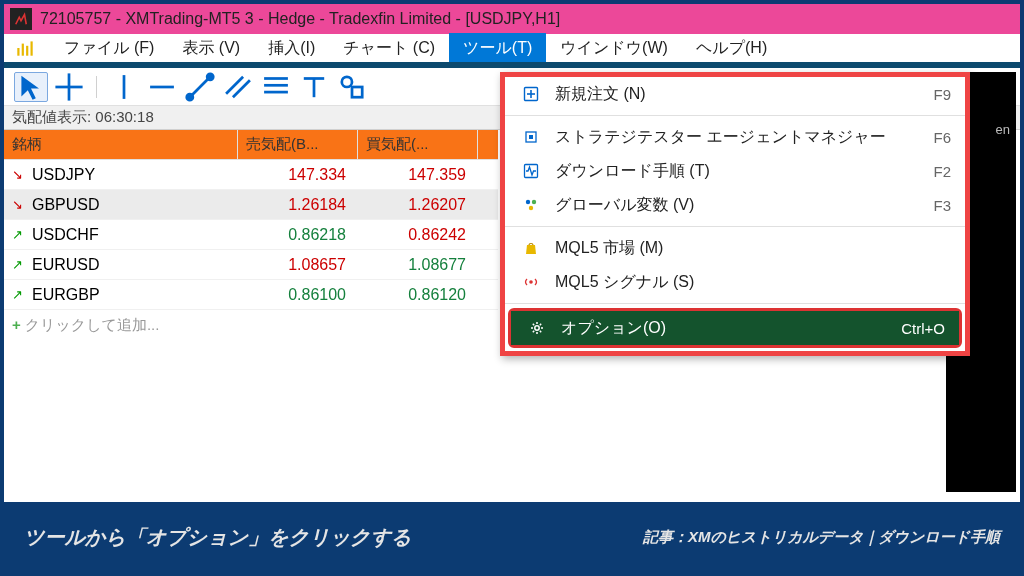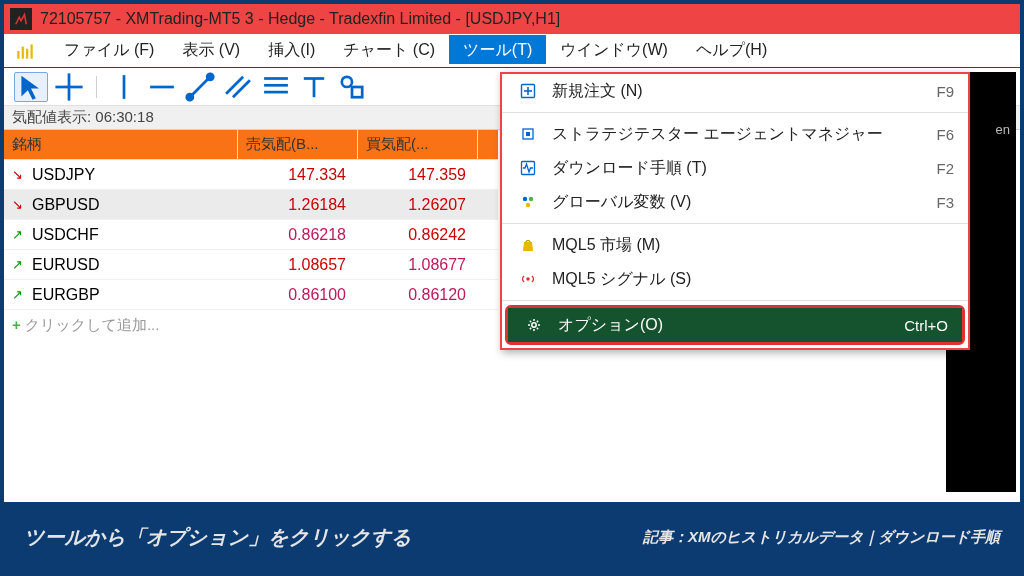--- a/index.html
+++ b/index.html
@@ -1,23 +1,23 @@
 <!DOCTYPE html>
 <html><head>
 <meta charset="utf-8">
 <style>
   * { box-sizing: border-box; margin: 0; padding: 0; }
   body { font-family: "Yu Gothic UI", "Meiryo", sans-serif; font-size: 14px; background: #fff; width: 1024px; height: 576px; overflow: hidden; position: relative; }
   .app-border { border: 4px solid #0c3b72; width: 1024px; height: 576px; position: relative; }
   
-  .titlebar { height: 30px; background: #ef4444; display: flex; align-items: center; padding: 6px 6px; font-size: 16px; color: #222; }
+  .titlebar { height: 30px; background: #ec4899; display: flex; align-items: center; padding: 6px 6px; font-size: 16px; color: #222; }
   .titlebar .app-icon { width: 22px; height: 22px; background: #222; display: inline-flex; align-items: center; justify-content: center; margin-right: 8px; }
   .titlebar .app-icon svg { width: 14px; height: 14px; }
   
-  .menubar { display: flex; align-items: center; height: 34px; background: #fff; border-bottom: 1px solid #0c4a6e; padding-left: 10px; }
+  .menubar { display: flex; align-items: center; height: 34px; background: #fff; border-bottom: 6px solid #0c4a6e; padding-left: 10px; }
   .menubar .mt5-icon { width: 22px; height: 22px; color: #e8b800; margin-right: 14px; display: flex; align-items: center; justify-content: center; }
   .menubar .menu-item { padding: 6px 14px; font-size: 16px; color: #222; cursor: pointer; }
   .menubar .menu-item.active { background: #0078d7; color: #fff; }
   
   .toolbar { height: 38px; background: #fff; border-bottom: 1px solid #e0e0e0; display: flex; align-items: center; padding-left: 10px; gap: 4px; }
   .toolbar .btn { width: 34px; height: 30px; display: flex; align-items: center; justify-content: center; cursor: pointer; border-radius: 2px; }
   .toolbar .btn.sel { background: #e8f0fb; border: 1px solid #7ba8e0; }
   .toolbar .sep { width: 1px; height: 22px; background: #d0d0d0; margin: 0 6px; }
   .toolbar svg { stroke: #0066cc; fill: none; stroke-width: 1.6; }
   .toolbar .tf { margin-left: auto; margin-right: 12px; color: #0066cc; font-size: 15px; padding: 4px 10px; }
@@ -33,28 +33,28 @@
   .watch-thead .c3 { width: 120px; text-align: left; }
   
   .watch-row { display: flex; height: 30px; align-items: center; border-bottom: 1px solid #f0f0f0; }
   .watch-row.sel { background: #ebebeb; }
   .watch-row .c1 { width: 234px; padding-left: 8px; display: flex; align-items: center; gap: 6px; font-size: 16px; }
   .watch-row .c2, .watch-row .c3 { width: 120px; text-align: right; padding-right: 12px; font-size: 16px; }
   .arrow { width: 14px; display: inline-block; font-size: 13px; }
   .down { color: #c00; }
   .up { color: #090; }
   .red { color: #c00; }
-  .blue { color: #be185d; }
+  .blue { color: #15803d; }
   .add-row { color: #999; padding: 6px 8px; font-size: 15px; }
   .add-row .plus { color: #4caf50; font-weight: bold; margin-right: 4px; }
   
   .chart-area { position: absolute; right: 4px; top: 68px; width: 70px; height: 420px; background: #000; }
   .chart-area .lbl { color: #bbb; font-size: 13px; padding: 50px 6px 0 0; text-align: right; }
   
-  .dropdown { position: absolute; left: 496px; top: 68px; width: 470px; background: #fff; border: 2px solid #ef4444; box-shadow: 2px 3px 8px rgba(0,0,0,0.3); z-index: 10; }
+  .dropdown { position: absolute; left: 496px; top: 68px; width: 470px; background: #fff; border: 5px solid #ef4444; box-shadow: 2px 3px 8px rgba(0,0,0,0.3); z-index: 10; }
   .dd-item { display: flex; align-items: center; height: 34px; padding: 0 14px; font-size: 16px; color: #222; cursor: pointer; }
   .dd-item .dd-icon { width: 24px; display: flex; align-items: center; justify-content: center; margin-right: 12px; }
   .dd-item .dd-icon svg { width: 16px; height: 16px; }
   .dd-item .shortcut { margin-left: auto; color: #666; font-size: 15px; }
   .dd-sep { height: 1px; background: #e0e0e0; margin: 4px 0; }
   .dd-item.highlighted { background: #14532d; color: #fff; }
   .dd-item.highlighted .shortcut { color: #fff; }
   .dd-red-border { border: 3px solid #d33; border-radius: 6px; margin: 3px; }
   
   .caption-bar { position: absolute; left: 0; bottom: 0; width: 100%; height: 70px; background: #0c3b72; display: flex; align-items: center; padding: 0 20px; color: #e5e5e5; }

